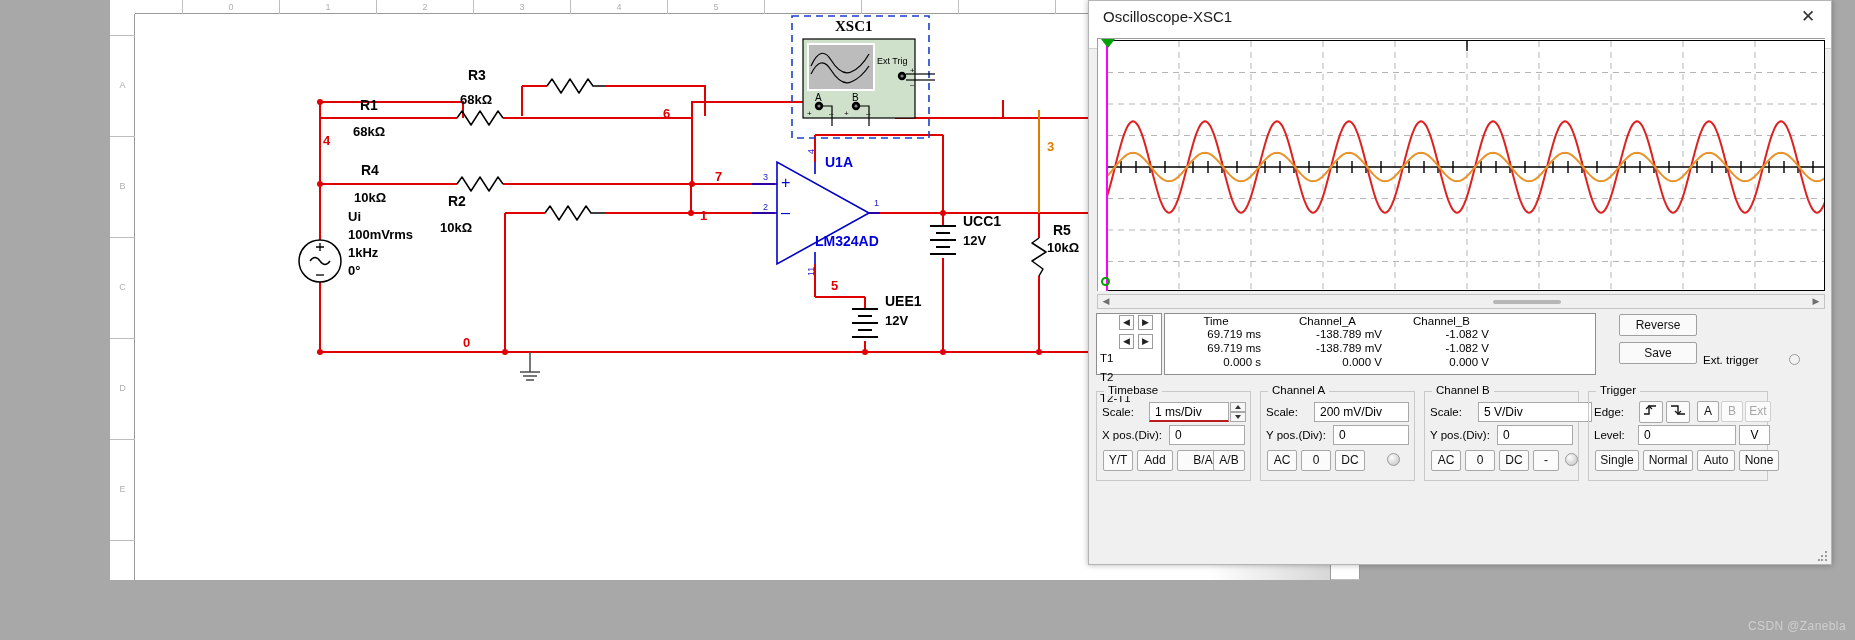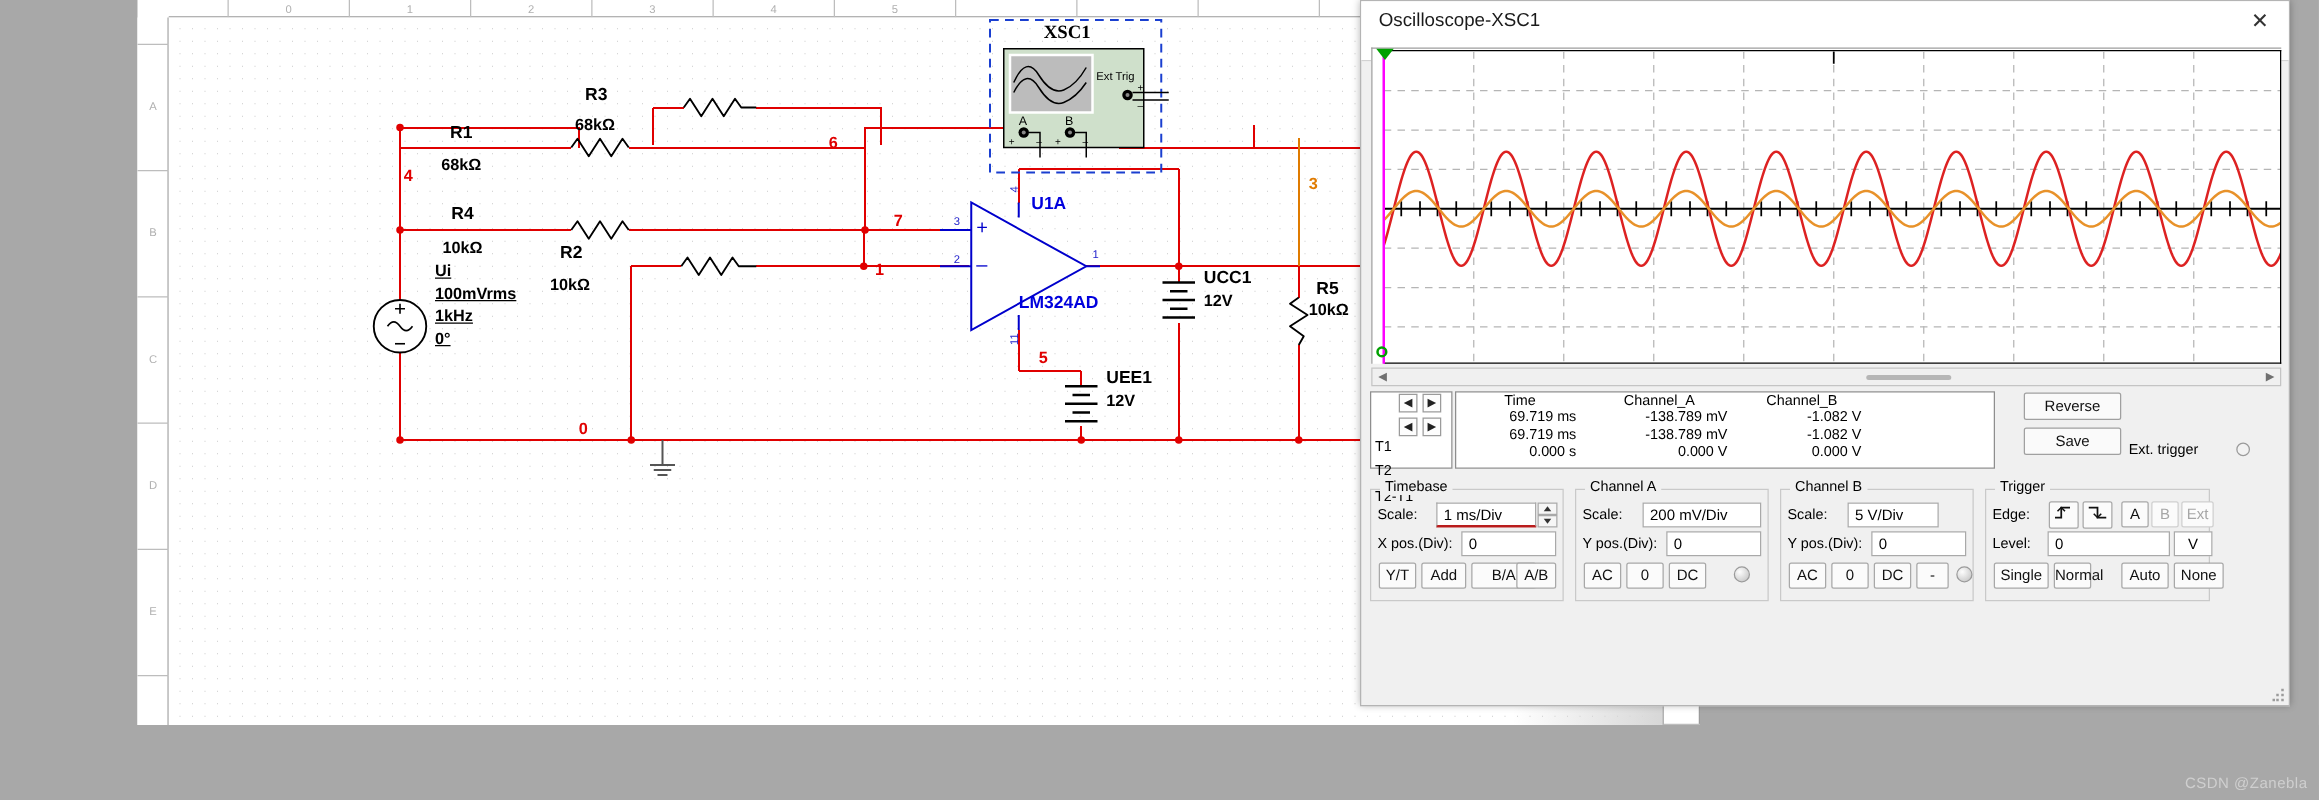--- a/index.html
+++ b/index.html
@@ -51,21 +51,21 @@
   }
 
   .lbl { position: absolute; font-family: "Liberation Sans", sans-serif;
          white-space: nowrap; }
   .ref  { font-size: 14px; font-weight: bold; color: #000; }
   .val  { font-size: 13px; font-weight: bold; color: #000; }
   .node { font-size: 13px; font-weight: bold; color: #e00000; }
   .node-o { font-size: 13px; font-weight: bold; color: #e07b00; }
   .pin  { font-size: 9px; color: #2222cc; }
   .blue { font-size: 14px; font-weight: bold; color: #0000dd; }
-  .src  { font-size: 13px; font-weight: bold; color: #000; line-height: 15px; text-decoration: underline; }
+  .src  { font-size: 13px; font-weight: bold; color: #000; line-height: 15px; }
   .xsclbl { font-family: "Liberation Serif", serif; font-size: 15px;
             font-weight: bold; color: #000; }
   .exttrig { font-size: 9px; color: #000; }
   .abtxt  { font-size: 10px; color: #000; }
   .pm { font-size: 8px; color: #000; }
 
   
   #scope {
     position: absolute; left: 1088px; top: 0; width: 744px; height: 565px;
     background: #f0f0f0;
@@ -641,21 +641,21 @@
       <div class="fld" style="left:72px;top:33px;width:76px">0</div>
       <div class="tbtn" style="left:6px;top:58px;width:30px">AC</div>
       <div class="tbtn" style="left:40px;top:58px;width:30px">0</div>
       <div class="tbtn" style="left:74px;top:58px;width:30px">DC</div>
       <div class="led" style="left:126px;top:61px"></div>
     </div>
 
     <div class="grp" style="left:335px;top:390px;width:155px;height:90px">
       <span class="cap">Channel B</span>
       <span class="flab" style="left:5px;top:14px">Scale:</span>
-      <div class="fld" style="left:53px;top:10px;width:73px">5  V/Div</div>
+      <div class="fld" style="left:53px;top:10px;width:114px">5  V/Div</div>
       <span class="flab" style="left:5px;top:37px">Y pos.(Div):</span>
       <div class="fld" style="left:72px;top:33px;width:76px">0</div>
       <div class="tbtn" style="left:6px;top:58px;width:30px">AC</div>
       <div class="tbtn" style="left:40px;top:58px;width:30px">0</div>
       <div class="tbtn" style="left:74px;top:58px;width:30px">DC</div>
       <div class="tbtn" style="left:108px;top:58px;width:26px">-</div>
       <div class="led" style="left:140px;top:61px"></div>
     </div>
 
     <div class="grp" style="left:499px;top:390px;width:180px;height:90px">
@@ -673,21 +673,21 @@
           <polyline points="5,8 8,11 11,8" fill="none" stroke="#111" stroke-width="1.2"></polyline>
         </svg>
       </div>
       <div class="tbtn" style="left:108px;top:9px;width:22px">A</div>
       <div class="tbtn dim" style="left:132px;top:9px;width:22px">B</div>
       <div class="tbtn dim" style="left:156px;top:9px;width:26px">Ext</div>
       <span class="flab" style="left:5px;top:37px">Level:</span>
       <div class="fld" style="left:49px;top:33px;width:98px">0</div>
       <div class="fld" style="left:150px;top:33px;width:31px;text-align:center;padding-left:0">V</div>
       <div class="tbtn" style="left:6px;top:58px;width:44px">Single</div>
-      <div class="tbtn" style="left:54px;top:58px;width:30px">Normal</div>
+      <div class="tbtn" style="left:54px;top:58px;width:50px">Normal</div>
       <div class="tbtn" style="left:108px;top:58px;width:38px">Auto</div>
       <div class="tbtn" style="left:150px;top:58px;width:40px">None</div>
     </div>
 
     <div id="resize-grip">
       <s style="left:7px;top:0"></s>
         <s style="left:7px;top:4px"></s>
         <s style="left:3px;top:4px"></s>
       <s style="left:7px;top:8px"></s>
         <s style="left:3px;top:8px"></s>

